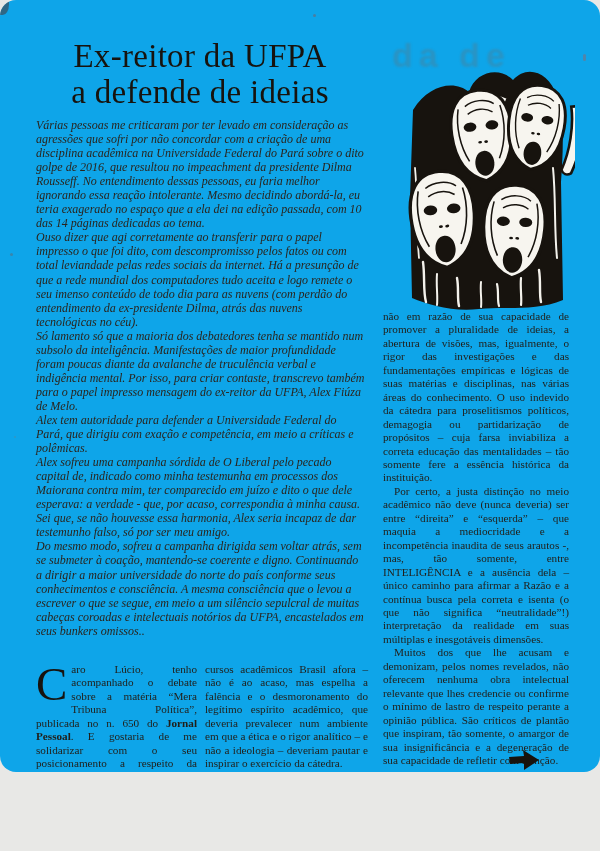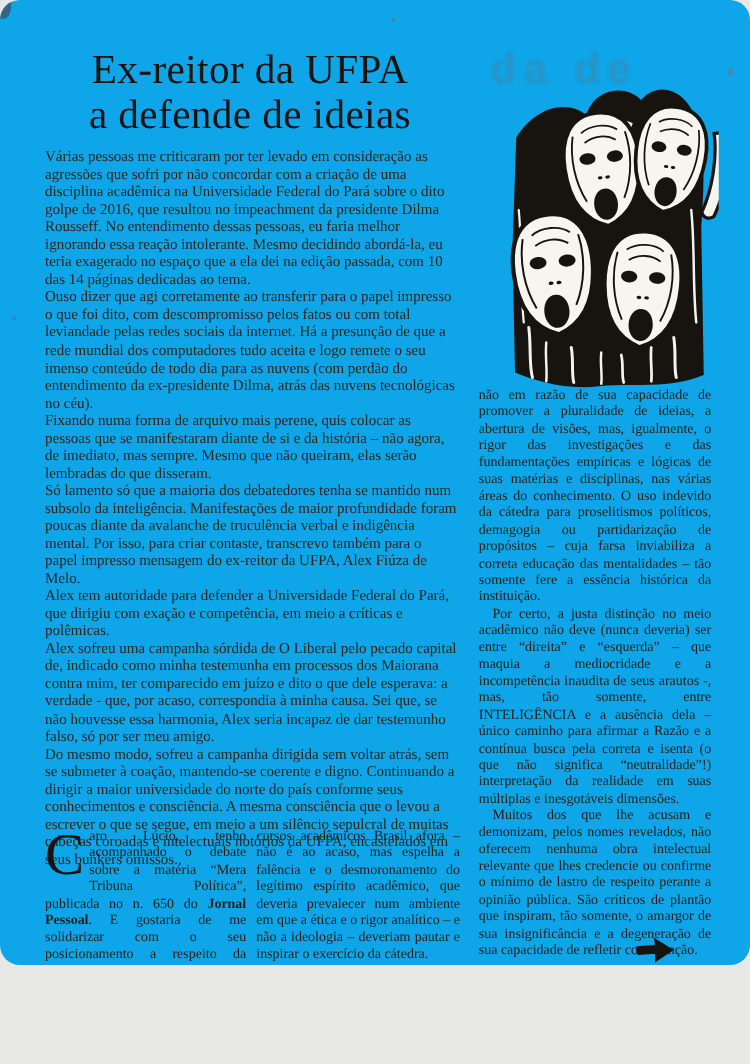--- a/index.html
+++ b/index.html
@@ -9,21 +9,21 @@
     font-family:"Liberation Serif", serif;color:#211d18;border-radius:16px;
   }
   
   .headline{
     position:absolute;left:26px;top:38px;width:348px;text-align:center;
     font-size:33px;line-height:36px;color:#17130e;letter-spacing:.3px;
   }
   
   .intro{
     position:absolute;left:36px;top:118px;width:330px;
-    font-size:12px;line-height:14.05px;color:#2a251e;
+    font-style:italic;font-size:12px;line-height:14.05px;color:#2a251e;
   }
   .intro p{margin:0;}
   
   .scream{position:absolute;left:385px;top:48px;width:190px;height:274px;z-index:2;}
   .ghost{
     position:absolute;left:392px;top:36px;z-index:1;
     font-family:"Liberation Sans",sans-serif;font-weight:bold;font-size:34px;
     color:rgba(150,78,52,.20);filter:blur(1.2px);letter-spacing:6px;white-space:nowrap;
   }
   
@@ -116,21 +116,20 @@
 
     <use href="#face" transform="translate(97,88) rotate(-6)"></use>
     <use href="#face" transform="translate(151,80) rotate(8) scale(0.93)"></use>
     <use href="#face" transform="translate(58,172) rotate(-5) scale(1.06)"></use>
     <use href="#face" transform="translate(129,184) rotate(3) scale(1.02)"></use>
   </svg>
 
   <div class="intro">
     <p>Várias pessoas me criticaram por ter levado em consideração as agressões que sofri por não concordar com a criação de uma disciplina acadêmica na Universidade Federal do Pará sobre o dito golpe de 2016, que resultou no impeachment da presidente Dilma Rousseff. No entendimento dessas pessoas, eu faria melhor ignorando essa reação intolerante. Mesmo decidindo abordá-la, eu teria exagerado no espaço que a ela dei na edição passada, com 10 das 14 páginas dedicadas ao tema.</p>
     <p>Ouso dizer que agi corretamente ao transferir para o papel impresso o que foi dito, com descompromisso pelos fatos ou com total leviandade pelas redes sociais da internet. Há a presunção de que a rede mundial dos computadores tudo aceita e logo remete o seu imenso conteúdo de todo dia para as nuvens (com perdão do entendimento da ex-presidente Dilma, atrás das nuvens tecnológicas no céu).</p>
-    <p>Fixando numa forma de arquivo mais perene, quis colocar as pessoas que se manifestaram diante de si e da história – não agora, de imediato, mas sempre. Mesmo que não queiram, elas serão lembradas do que disseram.</p>
     <p>Só lamento só que a maioria dos debatedores tenha se mantido num subsolo da inteligência. Manifestações de maior profundidade foram poucas diante da avalanche de truculência verbal e indigência mental. Por isso, para criar contaste, transcrevo também para o papel impresso mensagem do ex-reitor da UFPA, Alex Fiúza de Melo.</p>
     <p>Alex tem autoridade para defender a Universidade Federal do Pará, que dirigiu com exação e competência, em meio a críticas e polêmicas.</p>
     <p>Alex sofreu uma campanha sórdida de O Liberal pelo pecado capital de, indicado como minha testemunha em processos dos Maiorana contra mim, ter comparecido em juízo e dito o que dele esperava: a verdade - que, por acaso, correspondia à minha causa. Sei que, se não houvesse essa harmonia, Alex seria incapaz de dar testemunho falso, só por ser meu amigo.</p>
     <p>Do mesmo modo, sofreu a campanha dirigida sem voltar atrás, sem se submeter à coação, mantendo-se coerente e digno. Continuando a dirigir a maior universidade do norte do país conforme seus conhecimentos e consciência. A mesma consciência que o levou a escrever o que se segue, em meio a um silêncio sepulcral de muitas cabeças coroadas e intelectuais notórios da UFPA, encastelados em seus bunkers omissos..</p>
   </div>
 
   <div class="col-left bodytext">
     <p class="noindent">
       <span class="dropcap">C</span><span>aro Lúcio, tenho acompanhado o debate sobre a matéria “Mera Tribuna Política”, publicada no n. 650 do </span><span class="boldname">Jornal Pessoal</span><span>. E gostaria de me solidarizar com o seu posicionamento a respeito da questão.</span>
     </p>

